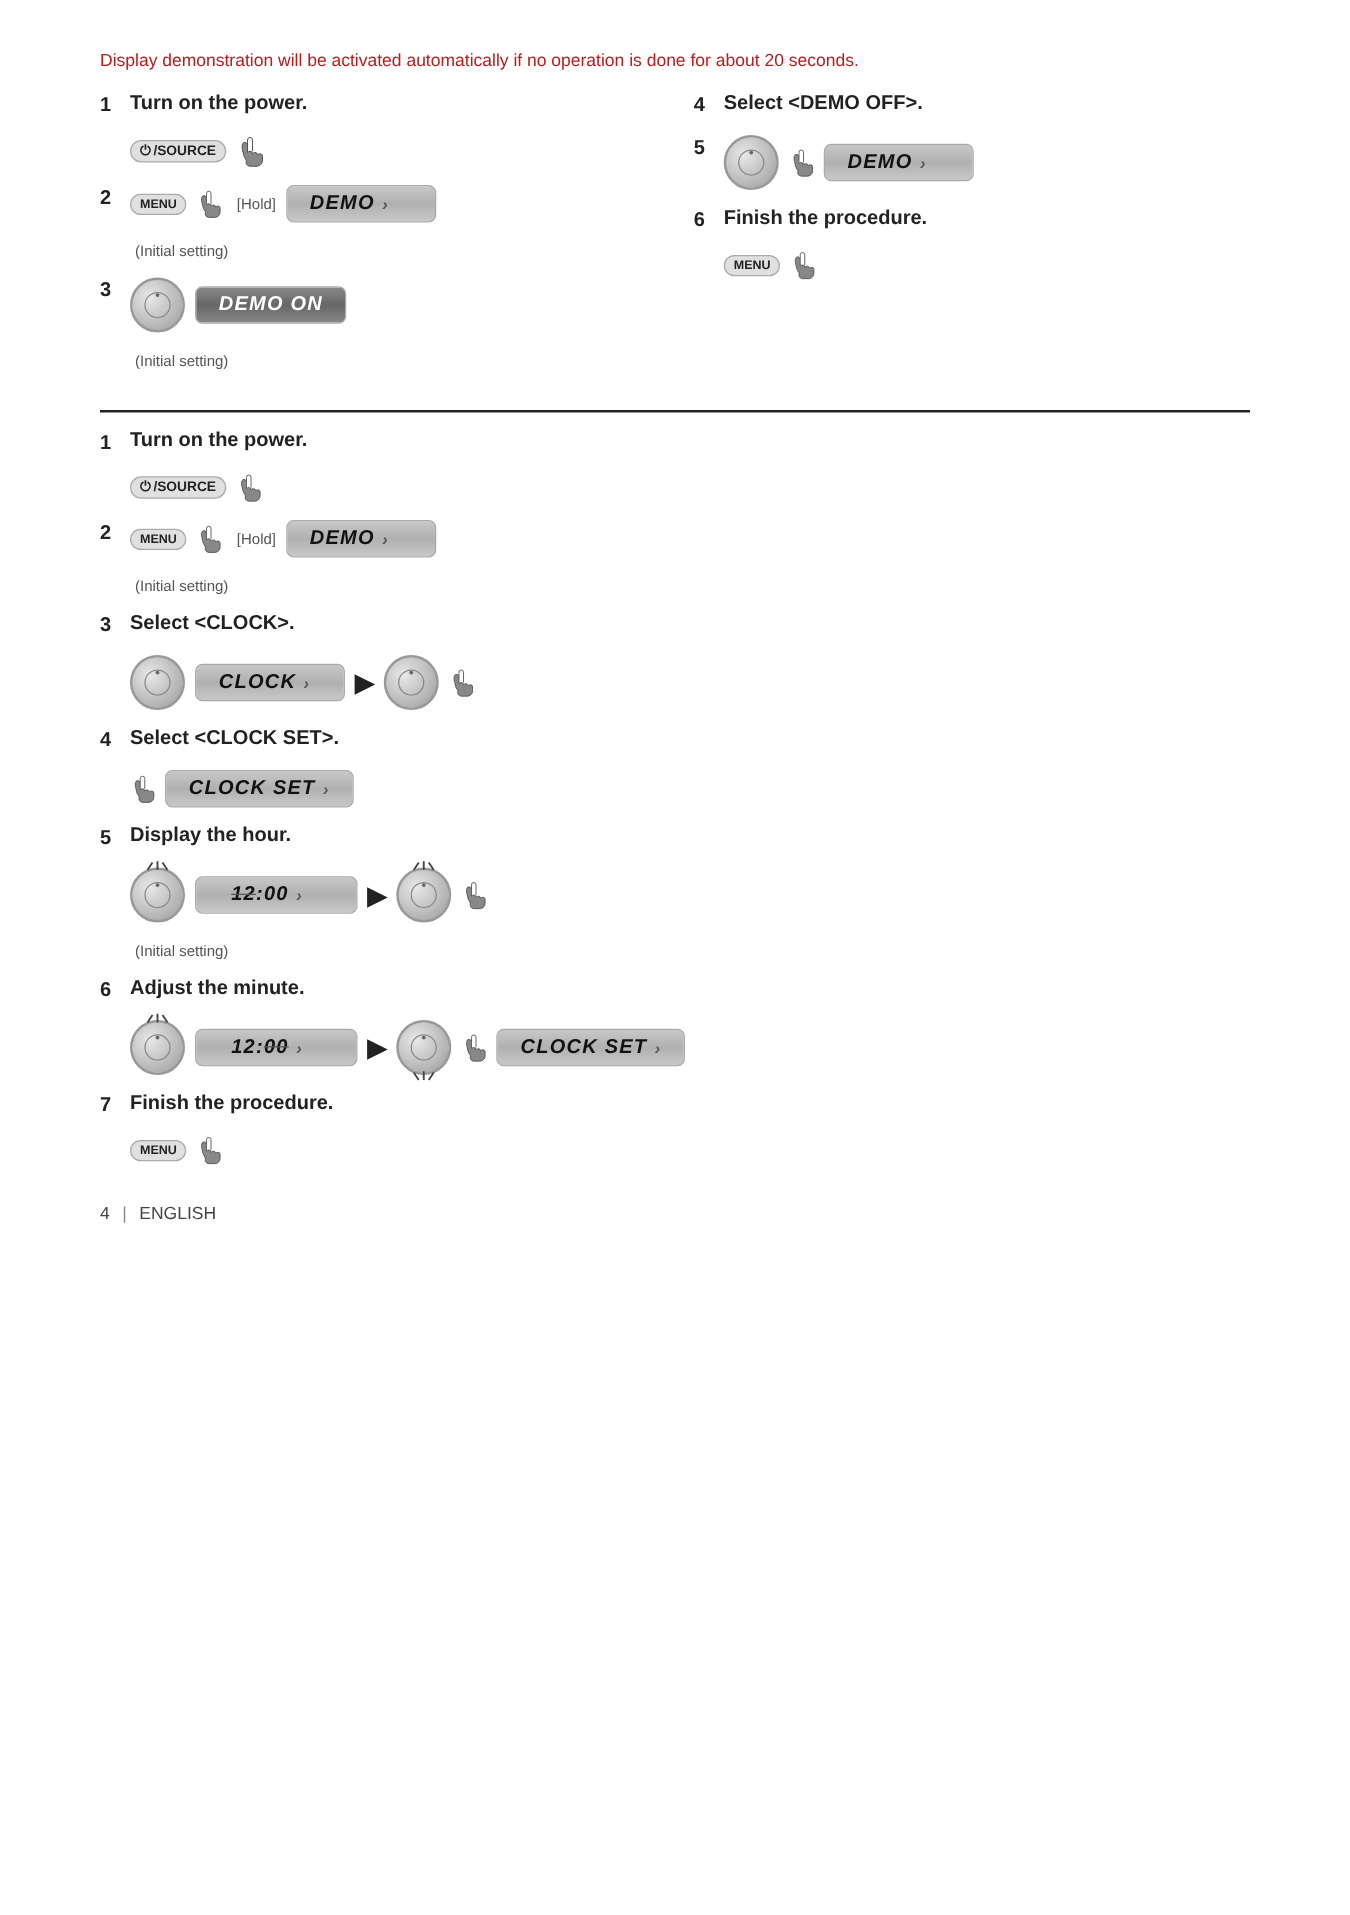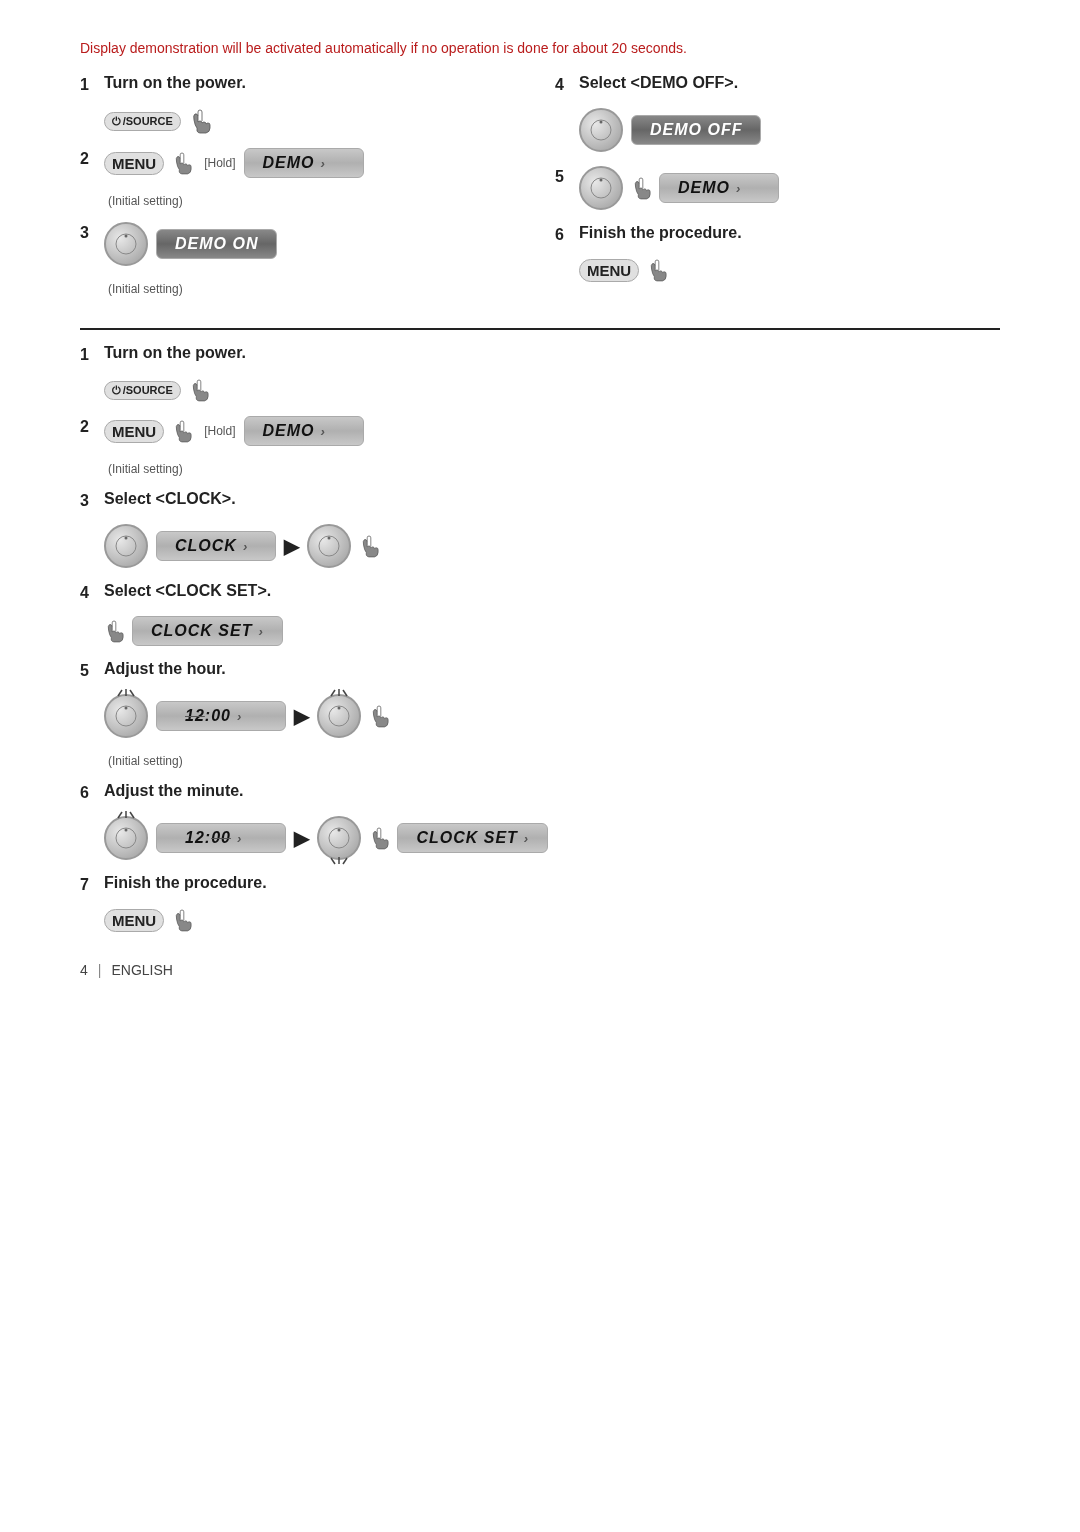--- a/index.html
+++ b/index.html
@@ -108,21 +108,21 @@
     }
 
     
     .menu-btn {
       display: flex;
       align-items: center;
       gap: 2px;
       background: #e0e0e0;
       border-radius: 12px;
       padding: 2px 7px;
-      font-size: 15px;
+      font-size: 10px;
       font-weight: bold;
       border: 1.5px solid #aaa;
     }
 
     
     .display-box {
       background: linear-gradient(180deg, #c8c8c8 0%, #b0b0b0 50%, #c8c8c8 100%);
       border-radius: 6px;
       padding: 5px 18px;
       font-style: italic;
@@ -264,31 +264,20 @@
       </div>
 
     </div>
 
     <div>
 
       <div class="step">
         <span class="step-num">4</span>
         <div class="step-content">
           <span class="step-label">Select &lt;DEMO OFF&gt;.</span>
-          <div class="step-row">
-            <div class="knob">
-              <svg width="24" height="24" viewBox="0 0 24 24">
-                <circle cx="12" cy="12" r="10" fill="none" stroke="#888" stroke-width="1"></circle>
-                <circle cx="12" cy="4" r="1.5" fill="#666"></circle>
-              </svg>
-            </div>
-            <div class="display-box display-box-dark">
-              <span>DEMO OFF</span>
-            </div>
-          </div>
         </div>
       </div>
 
       <div class="step">
         <span class="step-num">5</span>
         <div class="step-content">
           <div class="step-row">
             <div class="knob">
               <svg width="24" height="24" viewBox="0 0 24 24">
                 <circle cx="12" cy="12" r="10" fill="none" stroke="#888" stroke-width="1"></circle>
@@ -411,21 +400,21 @@
           <span>CLOCK SET</span>
           <span class="chevron">›</span>
         </div>
       </div>
     </div>
   </div>
 
   <div class="step">
     <span class="step-num">5</span>
     <div class="step-content">
-      <span class="step-label">Adjust the hour.</span>
+      <span class="step-label">Display the hour.</span>
       <div class="step-row">
         <div class="knob knob-turn">
           <svg width="24" height="24" viewBox="0 0 24 24">
             <circle cx="12" cy="12" r="10" fill="none" stroke="#888" stroke-width="1"></circle>
             <circle cx="12" cy="4" r="1.5" fill="#666"></circle>
           </svg>
 
           <svg style="position:absolute;top:-8px;left:8px;" width="30" height="10" viewBox="0 0 30 10">
             <line x1="4" y1="8" x2="8" y2="2" stroke="#444" stroke-width="1.5"></line>
             <line x1="12" y1="8" x2="12" y2="1" stroke="#444" stroke-width="1.5"></line>

